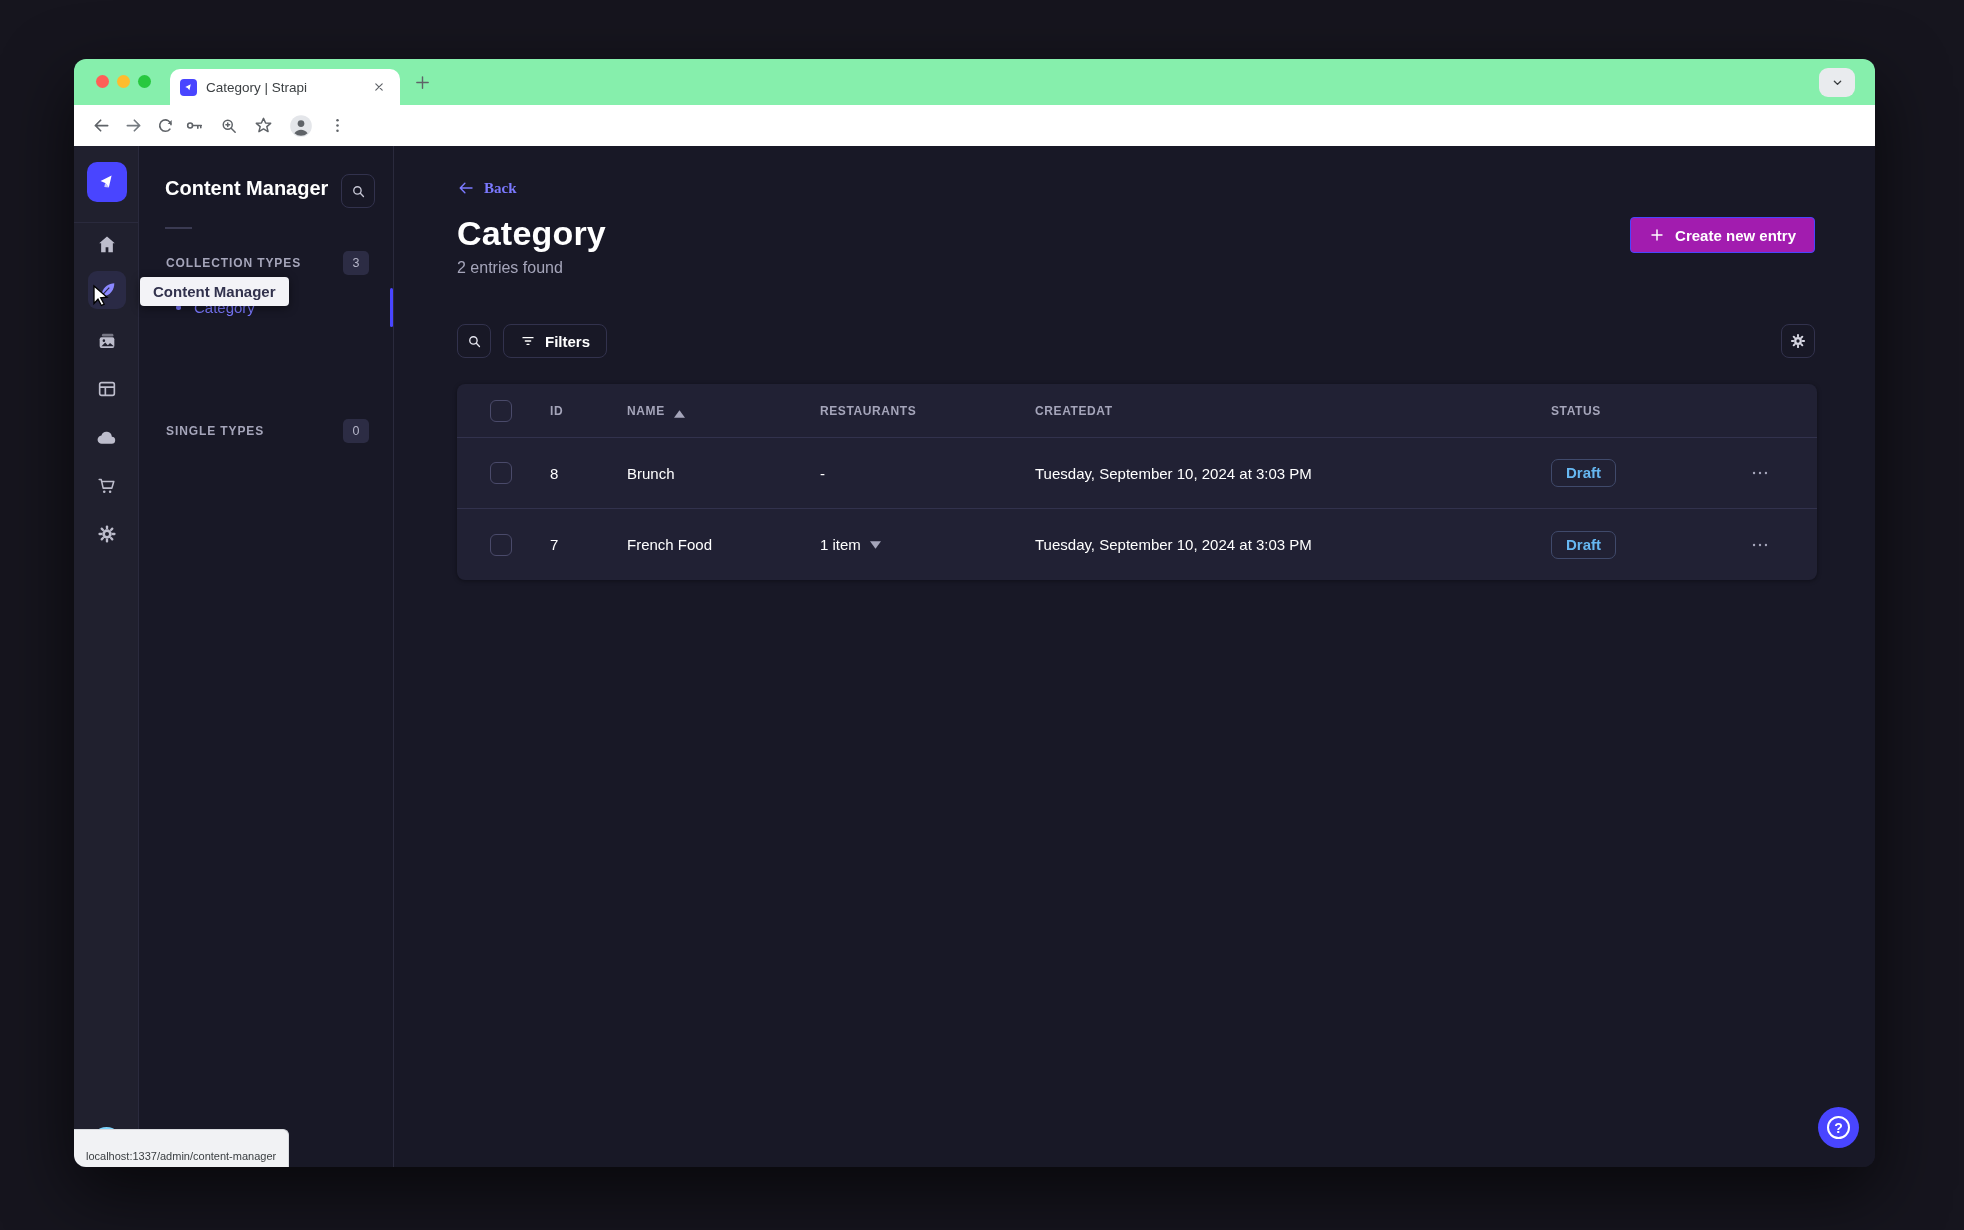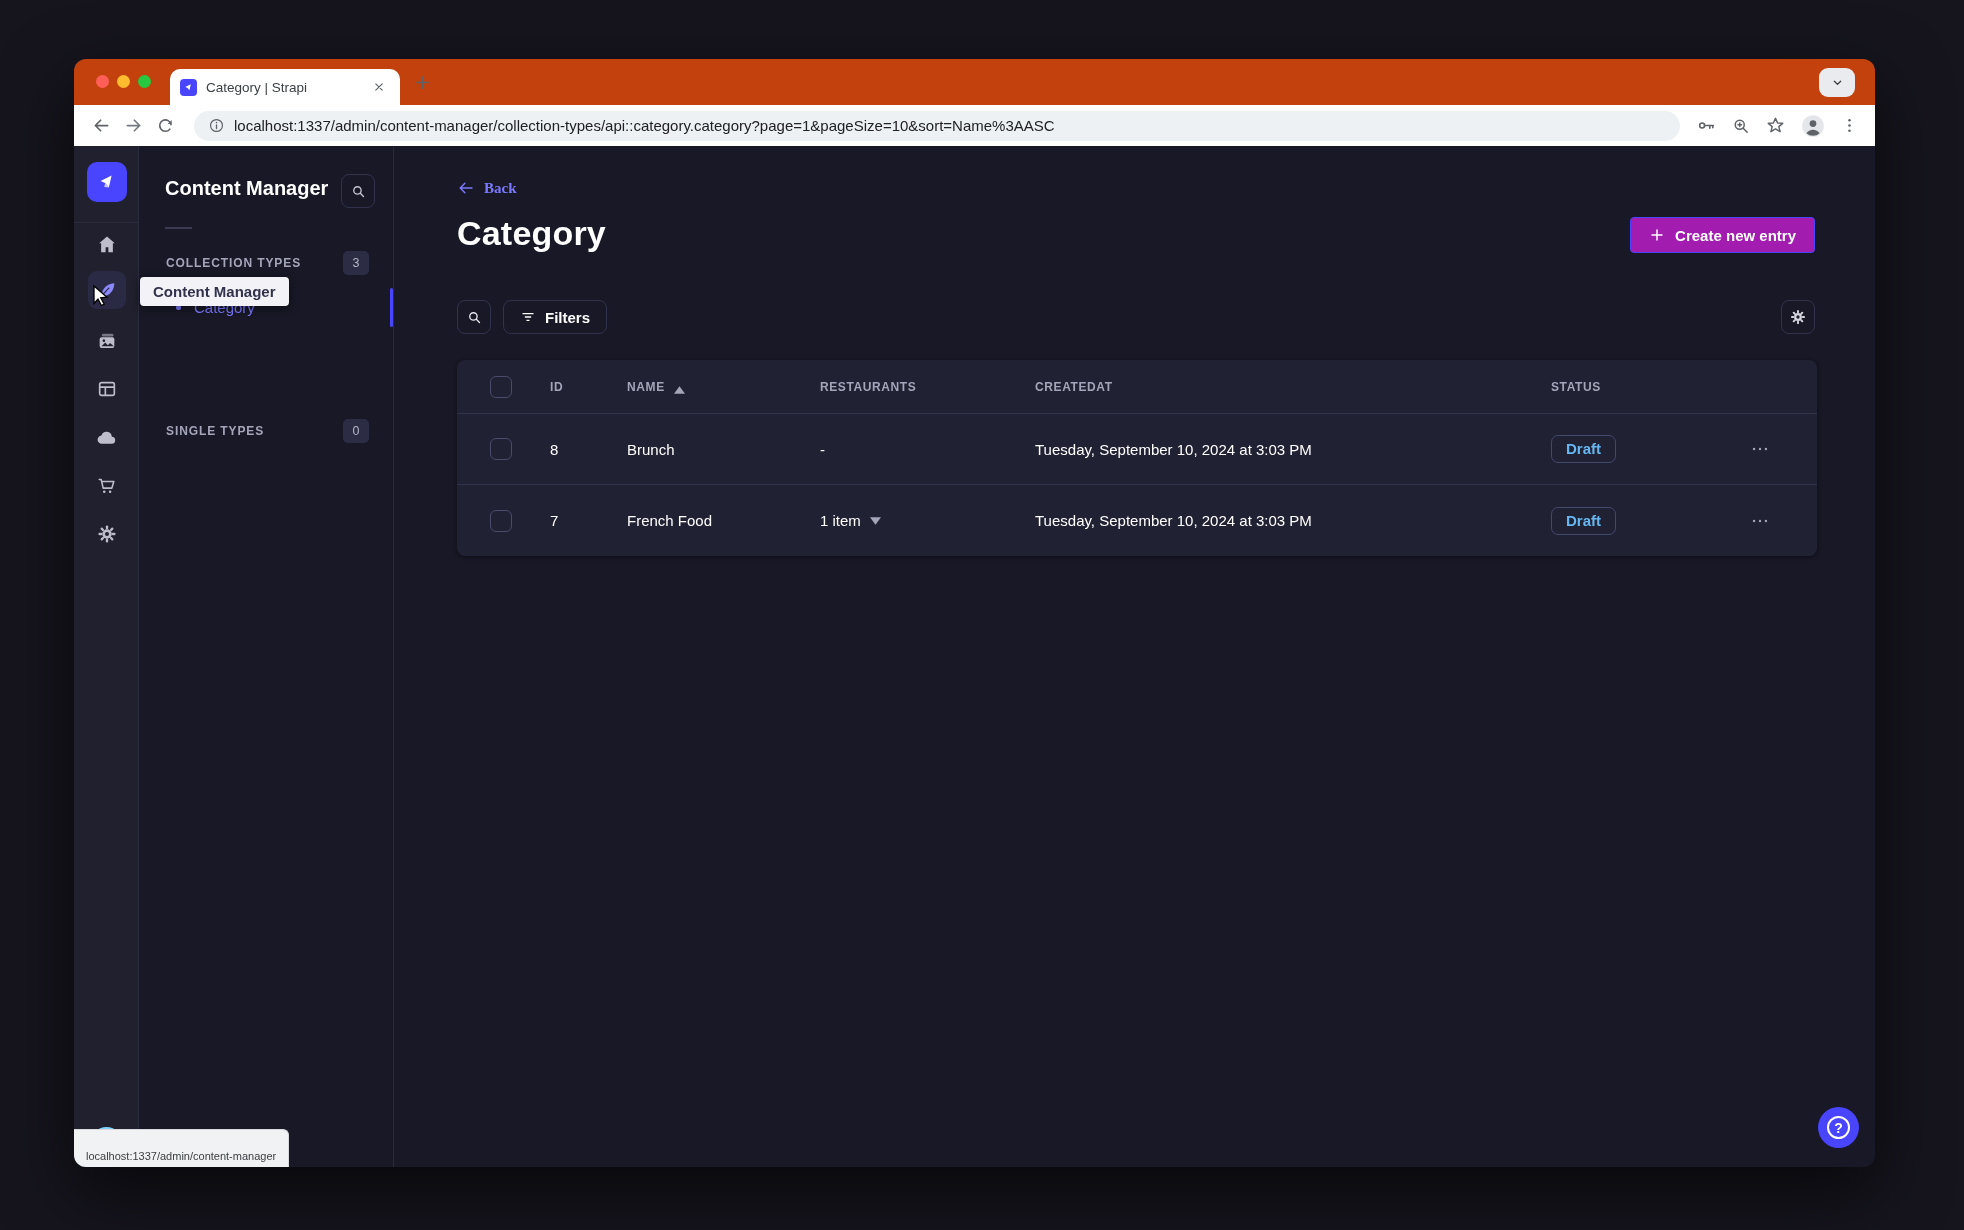--- a/index.html
+++ b/index.html
@@ -1,21 +1,21 @@
 <!DOCTYPE html>
 <html><head>
 <meta charset="utf-8">
 <style>
   * { margin:0; padding:0; box-sizing:border-box; }
   html,body { width:1964px; height:1230px; background:#16151e; font-family:"Liberation Sans","DejaVu Sans",sans-serif; overflow:hidden; }
 
   .window { position:absolute; left:74px; top:59px; width:1801px; height:1108px; border-radius:12px; overflow:hidden; background:#181826; box-shadow:0 25px 70px rgba(0,0,0,.65); }
 
   
-  .tabstrip { position:relative; height:46px; background:#c2410c; }
+  .tabstrip { position:relative; height:46px; background:#86efac; }
   .traffic { position:absolute; top:16px; left:22px; display:flex; gap:8px; }
   .light { width:13px; height:13px; border-radius:50%; }
   .tab { position:absolute; left:96px; top:10px; width:230px; height:36px; background:#fff; border-radius:10px 10px 0 0; display:flex; align-items:center; padding:0 12px 0 10px; gap:9px; }
   .favicon { width:17px; height:17px; border-radius:4px; background:#4945ff; display:flex; align-items:center; justify-content:center; flex:none; }
   .tab-title { font-size:13.5px; color:#3c4043; white-space:nowrap; overflow:hidden; flex:1; }
   .tab-close { width:18px; height:18px; flex:none; display:flex; align-items:center; justify-content:center; cursor:default; }
   .newtab { position:absolute; left:340px; top:15px; width:17px; height:17px; }
   .tabchev { position:absolute; right:20px; top:9px; width:36px; height:29px; border-radius:9px; background:#e9ebee; display:flex; align-items:center; justify-content:center; }
 
   .toolbar { height:41px; background:#fff; display:flex; align-items:center; padding:0 14px; gap:6px; }
@@ -125,30 +125,20 @@
       <svg width="21" height="21" viewBox="0 0 24 24">
           <path d="M5 12h14M13 6l6 6-6 6" stroke="#747a80" stroke-width="2" fill="none" stroke-linecap="round" stroke-linejoin="round"></path>
         </svg>
     </span>
     <span class="navbtn">
       <svg width="19" height="19" viewBox="0 0 24 24">
           <path d="M19 11a7.2 7.2 0 1 0-1.5 5.6" fill="none" stroke="#5f6368" stroke-width="2" stroke-linecap="round"></path>
           <path d="M19.8 5v5h-5z" fill="#5f6368"></path>
         </svg>
     </span>
-    <div class="urlpill">
-      <span style="display:flex">
-        <svg width="17" height="17" viewBox="0 0 24 24">
-            <circle cx="12" cy="12" r="8.4" fill="none" stroke="#5f6368" stroke-width="1.7"></circle>
-            <path d="M12 11.2v5" stroke="#5f6368" stroke-width="1.9" stroke-linecap="round"></path>
-            <circle cx="12" cy="7.9" r="1.15" fill="#5f6368"></circle>
-          </svg>
-      </span>
-      <span class="urltext">localhost:1337/admin/content-manager/collection-types/api::category.category?page=1&amp;pageSize=10&amp;sort=Name%3AASC</span>
-    </div>
     <div class="chromeicons">
       <span style="display:flex">
         <svg width="21" height="21" viewBox="0 0 24 24">
             <g fill="none" stroke="#5f6368" stroke-width="1.8" stroke-linecap="round">
               <circle cx="7" cy="12" r="2.8"></circle>
               <path d="M9.8 12h10M15.8 12.2v3M19.2 12.2v2.3"></path>
             </g>
           </svg>
       </span>
       <span style="display:flex">
@@ -302,20 +292,21 @@
 
       <div class="title-row">
         <h1 class="page-title">Category</h1>
         <button class="create-btn">
           <svg width="16" height="16" viewBox="0 0 24 24">
               <path d="M12 4.5v15M4.5 12h15" stroke="#fff" stroke-width="2.2" stroke-linecap="round"></path>
             </svg>
           <span>Create new entry</span>
         </button>
       </div>
+      <div class="subtitle">2 entries found</div>
 
       <div class="filters-row">
         <button class="sq-btn">
           <svg width="17" height="17" viewBox="0 0 24 24">
               <circle cx="10.5" cy="10.5" r="5.2" fill="none" stroke="#e6e6ef" stroke-width="1.9"></circle>
               <path d="M14.6 14.6L19 19" stroke="#e6e6ef" stroke-width="1.9" stroke-linecap="round"></path>
             </svg>
         </button>
         <button class="filters-btn">
           <svg width="16" height="16" viewBox="0 0 24 24">

